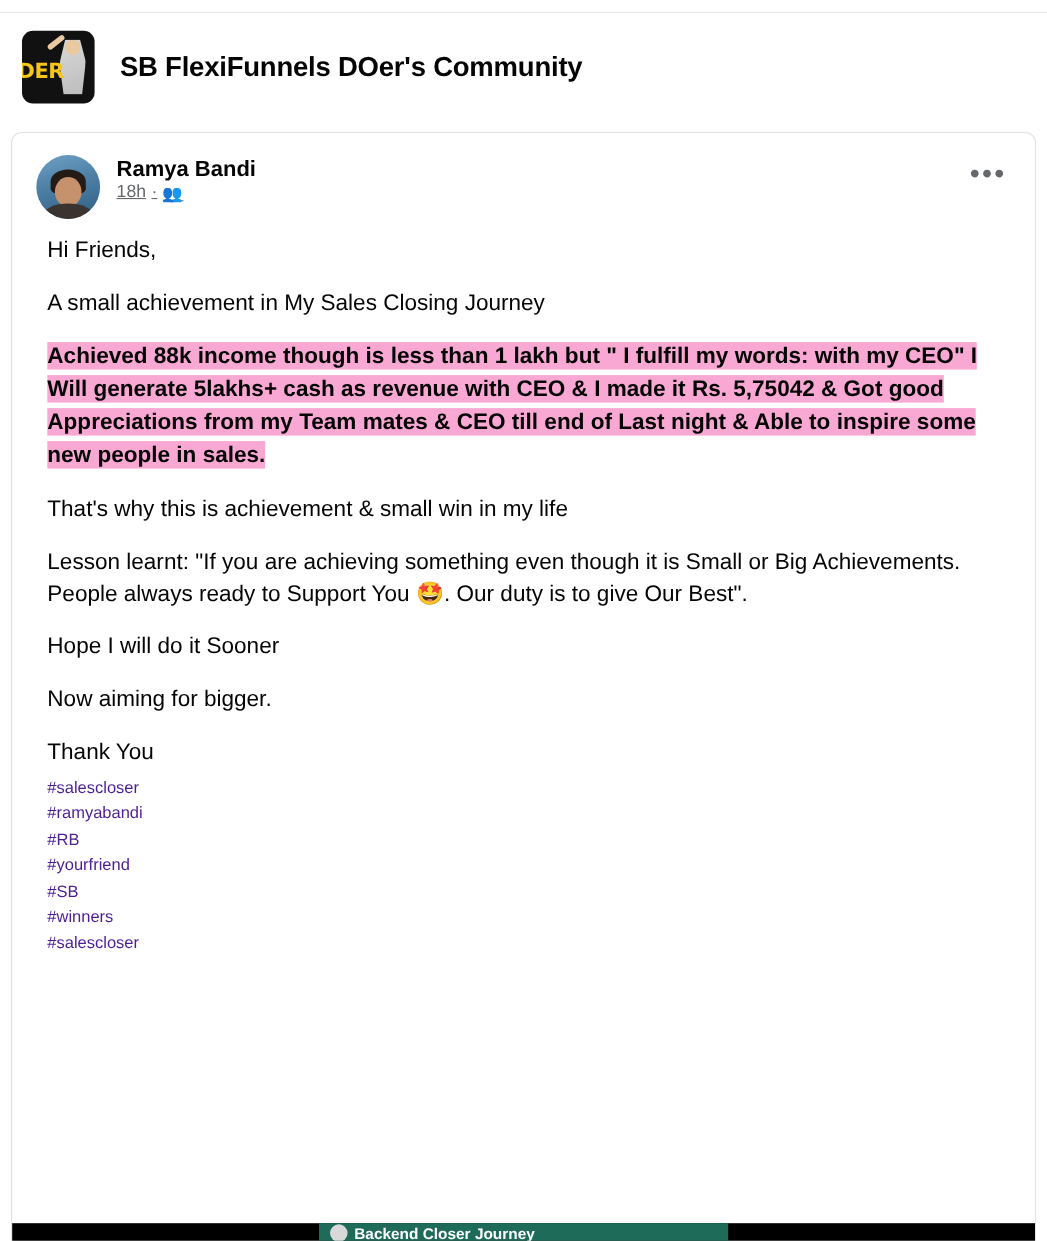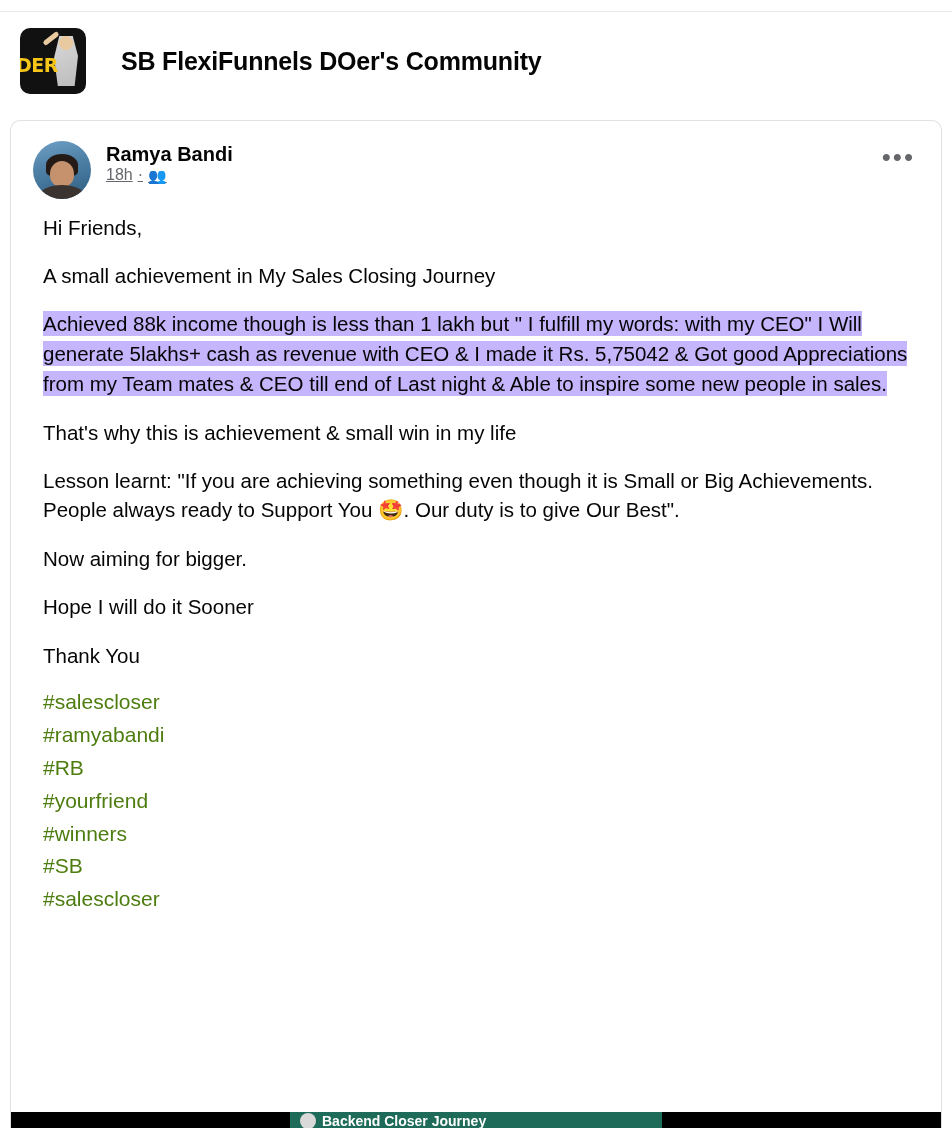--- a/index.html
+++ b/index.html
@@ -22,21 +22,20 @@
     background: #ffffff;
     border-bottom: 1px solid #e8e8e8;
   }
 
   
   .group-header {
     display: flex;
     align-items: center;
     padding: 16px 0 16px 20px;
     background: #ffffff;
-    gap: 22px;
   }
   .group-avatar {
     width: 66px;
     height: 66px;
     border-radius: 10px;
     background: #111111;
     position: relative;
     overflow: hidden;
     flex: 0 0 auto;
   }
@@ -68,21 +67,21 @@
     width: 18px;
     height: 5px;
     background: #e8c9a0;
     transform: rotate(-38deg);
     border-radius: 3px;
   }
   .group-title {
     font-size: 25px;
     font-weight: bold;
     color: #050505;
-    margin-left: 13px;
+    margin-left: 23px;
     letter-spacing: -0.2px;
   }
 
   
   .post-card {
     margin: 10px 10px 0 10px;
     background: #ffffff;
     border: 1px solid #dfe1e4;
     border-bottom: none;
     border-radius: 10px 10px 0 0;
@@ -179,42 +178,43 @@
   .post-body {
     padding: 14px 22px 0 32px;
     font-size: 20.5px;
     line-height: 1.42;
     color: #050505;
   }
   .post-body p {
     margin: 0 0 19px 0;
   }
   .post-body p.tight {
-    margin-bottom: 16px;
+    margin-bottom: 6px;
   }
   .hl {
-    background: #c4b5fd;
+    background: #f9a8d4;
     box-decoration-break: clone;
     -webkit-box-decoration-break: clone;
     padding: 1px 0;
+    font-weight: bold;
   }
   .hl-para {
     margin: 0 0 19px 0;
     line-height: 1.46;
   }
   .emoji {
     font-family: "DejaVu Sans", sans-serif;
   }
   .tags {
     margin-top: 2px;
   }
   .tag {
     display: block;
-    color: #4d7c0f;
-    font-size: 21px;
+    color: #4c1d95;
+    font-size: 15px;
     line-height: 1.57;
     text-decoration: none;
     cursor: pointer;
   }
 
   
   .attachment-strip {
     position: absolute;
     left: 0;
     right: 0;
@@ -282,32 +282,32 @@
   <div class="post-body">
     <p>Hi Friends,</p>
     <p>A small achievement in My Sales Closing Journey</p>
 
     <p class="hl-para"><span class="hl">Achieved 88k income though is less than 1 lakh but " I fulfill my words: with my CEO" I Will generate 5lakhs+ cash as revenue with CEO &amp; I made it Rs. 5,75042 &amp; Got good Appreciations from my Team mates &amp; CEO till end of Last night &amp; Able to inspire some new people in sales.</span></p>
 
     <p>That's why this is achievement &amp; small win in my life</p>
 
     <p><span>Lesson learnt: "If you are achieving something even though it is Small or Big Achievements. People always ready to Support You </span><span class="emoji">🤩</span><span>. Our duty is to give Our Best".</span></p>
 
+    <p>Hope I will do it Sooner</p>
     <p>Now aiming for bigger.</p>
-    <p>Hope I will do it Sooner</p>
 
     <p class="tight">Thank You</p>
 
     <div class="tags">
       <a class="tag">#salescloser</a>
       <a class="tag">#ramyabandi</a>
       <a class="tag">#RB</a>
       <a class="tag">#yourfriend</a>
+      <a class="tag">#SB</a>
       <a class="tag">#winners</a>
-      <a class="tag">#SB</a>
       <a class="tag">#salescloser</a>
     </div>
   </div>
 
   <div class="attachment-strip">
     <div class="attach-inner">
       <div class="attach-circle"></div>
       <span>Backend Closer Journey</span>
     </div>
   </div>

